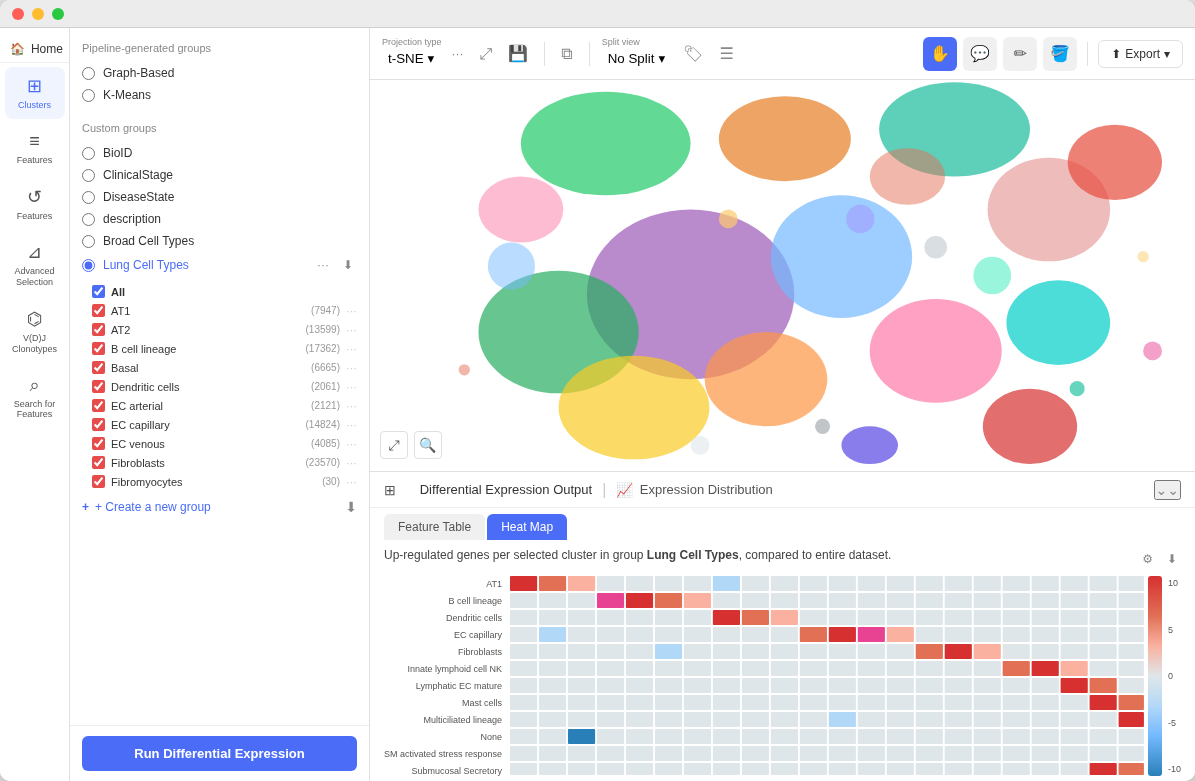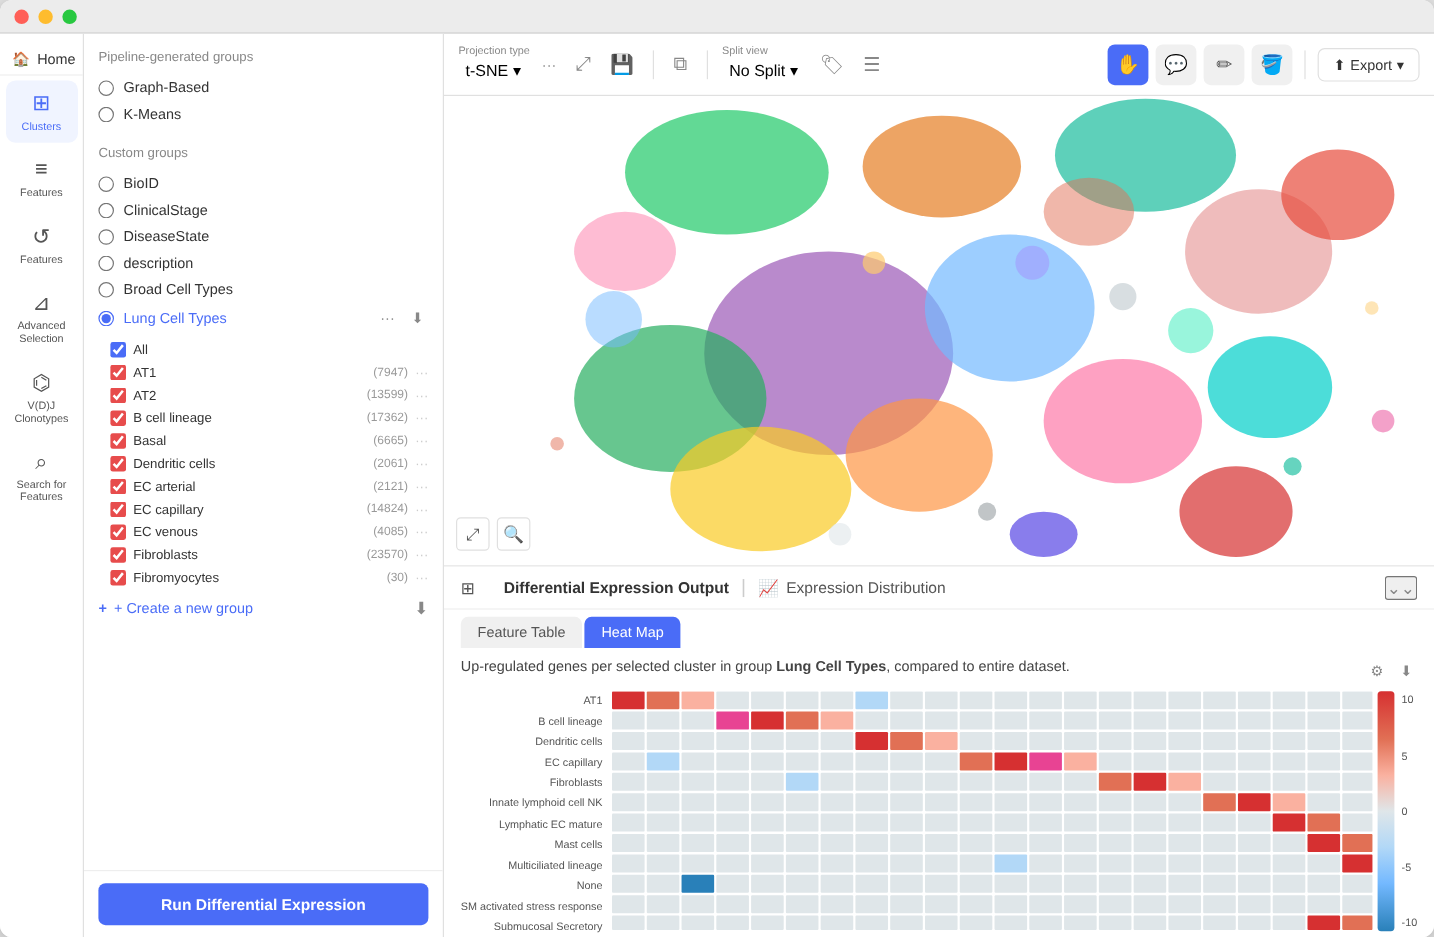--- a/index.html
+++ b/index.html
@@ -46,21 +46,21 @@
     .cell-list { padding-left: 10px; margin-top: 4px; }
     .cell-item { display: flex; align-items: center; gap: 6px; padding: 3px 0; }
     .cell-checkbox { width: 13px; height: 13px; accent-color: #e74c4c; }
     .cell-checkbox.blue { accent-color: #4a6cf7; }
     .cell-name { font-size: 11px; color: #333; flex: 1; }
     .cell-count { font-size: 10px; color: #999; margin-left: 21px; }
     .cell-dots { color: #ccc; font-size: 11px; cursor: pointer; }
 
     .check-all { display: flex; align-items: center; gap: 6px; padding: 3px 0; }
     .check-all input { width: 13px; height: 13px; accent-color: #4a6cf7; }
-    .check-all label { font-size: 11px; font-weight: 400; color: #333; }
+    .check-all label { font-size: 11px; font-weight: 700; color: #333; }
 
     .create-group { display: flex; align-items: center; gap: 6px; padding: 8px 0; cursor: pointer; color: #4a6cf7; font-size: 12px; }
     .create-group .plus { font-weight: 700; }
     .sidebar-footer { padding: 10px 12px; border-top: 1px solid #eee; }
     .run-btn { width: 100%; padding: 10px; background: #4a6cf7; color: white; border: none; border-radius: 6px; font-size: 13px; font-weight: 600; cursor: pointer; }
 
     
     .main-content { flex: 1; display: flex; flex-direction: column; overflow: hidden; }
 
     
@@ -80,21 +80,21 @@
 
     
     .viz-area { flex: 1; position: relative; background: white; overflow: hidden; min-height: 0; }
     .tsne-canvas { width: 100%; height: 100%; }
 
     
     .bottom-panel { height: 310px; background: white; border-top: 1px solid #e0e0e0; flex-shrink: 0; display: flex; flex-direction: column; }
     .bottom-toolbar { height: 36px; display: flex; align-items: center; padding: 0 14px; border-bottom: 1px solid #eee; gap: 8px; flex-shrink: 0; }
     .bottom-toolbar-left { display: flex; align-items: center; gap: 6px; }
     .panel-icon { font-size: 14px; color: #555; }
-    .panel-title { font-size: 13px; font-weight: 700; color: #333; padding-left: 18px; }
+    .panel-title { font-size: 13px; font-weight: 400; color: #333; padding-left: 18px; }
     .panel-sep { color: #ccc; margin: 0 4px; }
     .expr-title { font-size: 13px; color: #555; }
     .collapse-btn { margin-left: auto; cursor: pointer; color: #888; font-size: 14px; }
 
     .tab-bar { display: flex; align-items: center; padding: 6px 14px 0; gap: 2px; flex-shrink: 0; }
     .tab { padding: 6px 14px; border-radius: 6px 6px 0 0; font-size: 12px; cursor: pointer; border: none; background: none; }
     .tab.active { background: #4a6cf7; color: white; }
     .tab.inactive { background: #f0f0f0; color: #555; }
 
     .panel-content { flex: 1; overflow-y: auto; padding: 8px 14px; }

